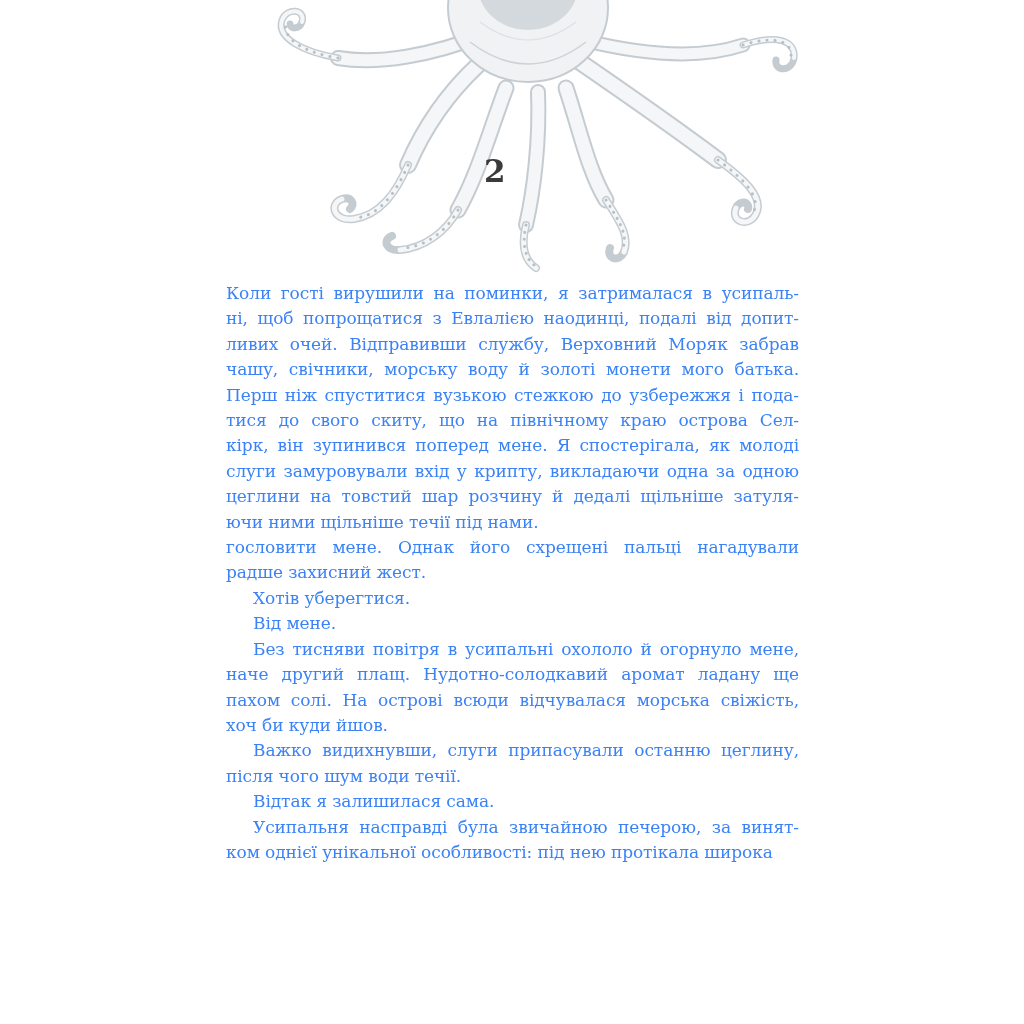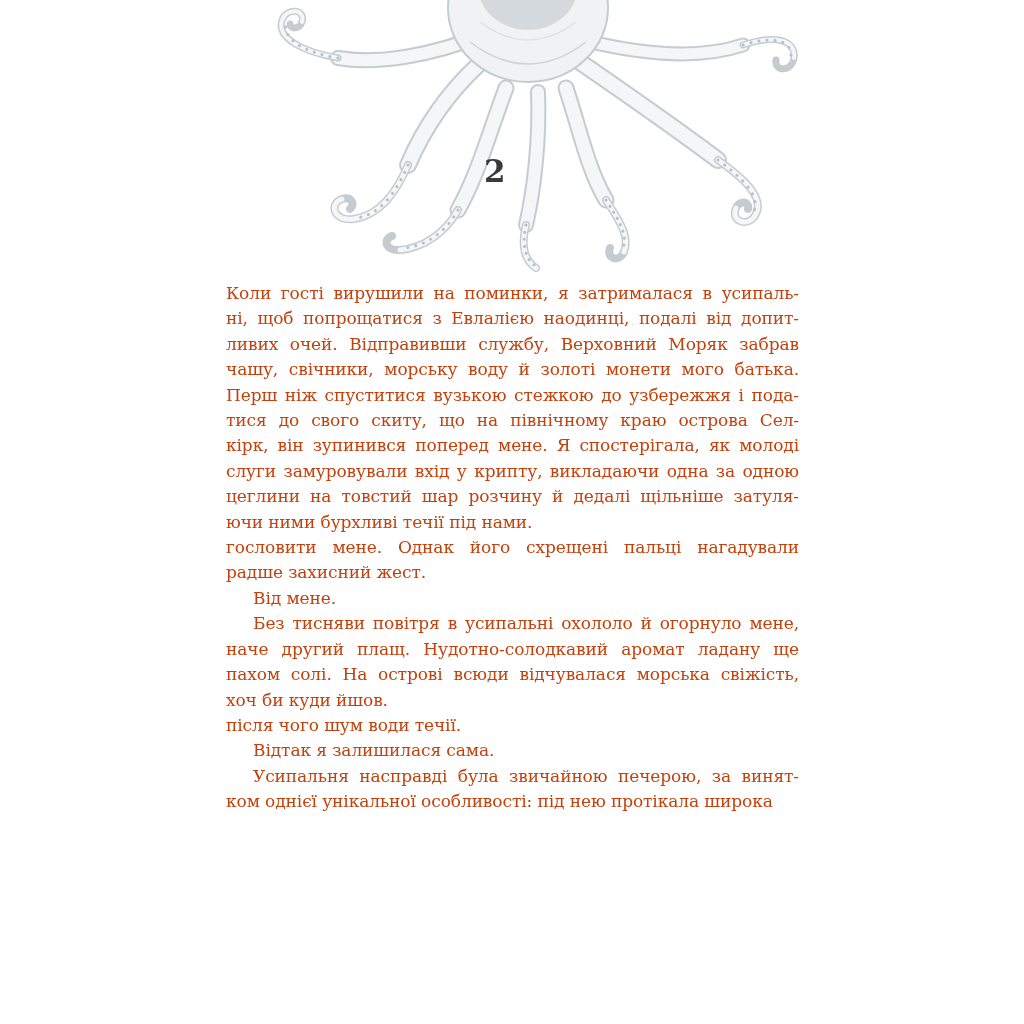--- a/index.html
+++ b/index.html
@@ -34,21 +34,21 @@
     color: #3a3a3a;
     letter-spacing: 0.5px;
   }
   .text-block {
     position: absolute;
     left: 226px;
     top: 281px;
     width: 573px;
     font-size: 17px;
     line-height: 25.4px;
-    color: #c2410c;
+    color: #3b82f6;
     letter-spacing: -0.1px;
   }
   .line {
     text-align: justify;
     text-align-last: justify;
   }
   .line.last {
     text-align: justify;
     text-align-last: left;
   }
@@ -124,27 +124,29 @@
   <div class="text-block" id="text-block">
       <div class="line">Коли гості вирушили на поминки, я затрималася в усипаль-</div>
       <div class="line">ні, щоб попрощатися з Евлалією наодинці, подалі від допит-</div>
       <div class="line">ливих очей. Відправивши службу, Верховний Моряк забрав</div>
       <div class="line">чашу, свічники, морську воду й золоті монети мого батька.</div>
       <div class="line">Перш ніж спуститися вузькою стежкою до узбережжя і пода-</div>
       <div class="line">тися до свого скиту, що на північному краю острова Сел-</div>
       <div class="line">кірк, він зупинився поперед мене. Я спостерігала, як молоді</div>
       <div class="line">слуги замуровували вхід у крипту, викладаючи одна за одною</div>
       <div class="line">цеглини на товстий шар розчину й дедалі щільніше затуля-</div>
-      <div class="line last">ючи ними бурхливі течії під нами.</div>
+      <div class="line last">ючи ними щільніше течії під нами.</div>
       <div class="line">гословити мене. Однак його схрещені пальці нагадували</div>
       <div class="line last">радше захисний жест.</div>
+      <div class="line last first-indent">Хотів уберегтися.</div>
       <div class="line last first-indent">Від мене.</div>
       <div class="line first-indent">Без тисняви повітря в усипальні охололо й огорнуло мене,</div>
       <div class="line">наче другий плащ. Нудотно-солодкавий аромат ладану ще</div>
       <div class="line">пахом солі. На острові всюди відчувалася морська свіжість,</div>
       <div class="line last">хоч би куди йшов.</div>
+      <div class="line first-indent">Важко видихнувши, слуги припасували останню цеглину,</div>
       <div class="line last">після чого шум води течії.</div>
       <div class="line last first-indent">Відтак я залишилася сама.</div>
       <div class="line first-indent">Усипальня насправді була звичайною печерою, за винят-</div>
       <div class="line last">ком однієї унікальної особливості: під нею протікала широка</div>
     </div>
 
 </div>
 
 </body></html>

